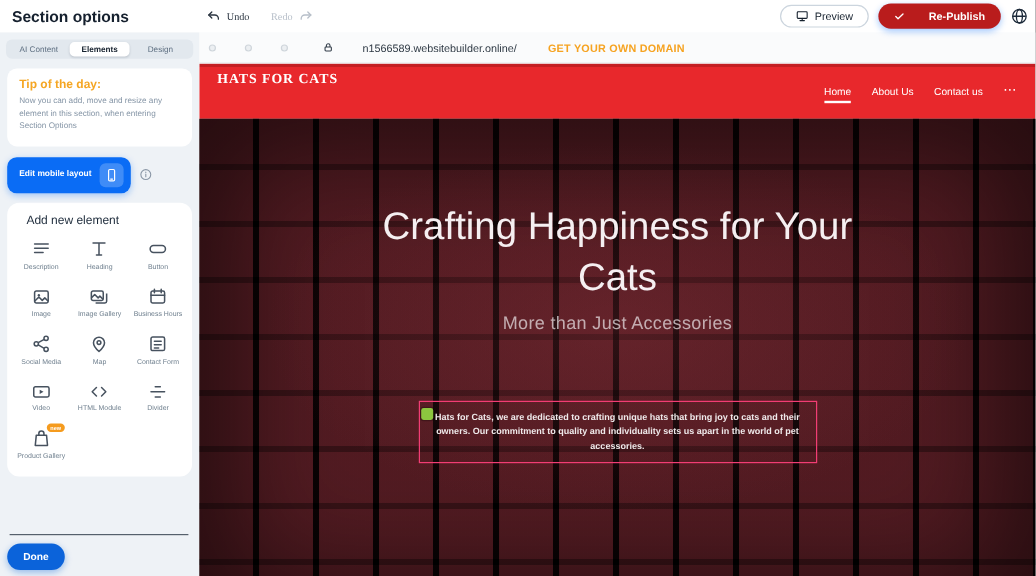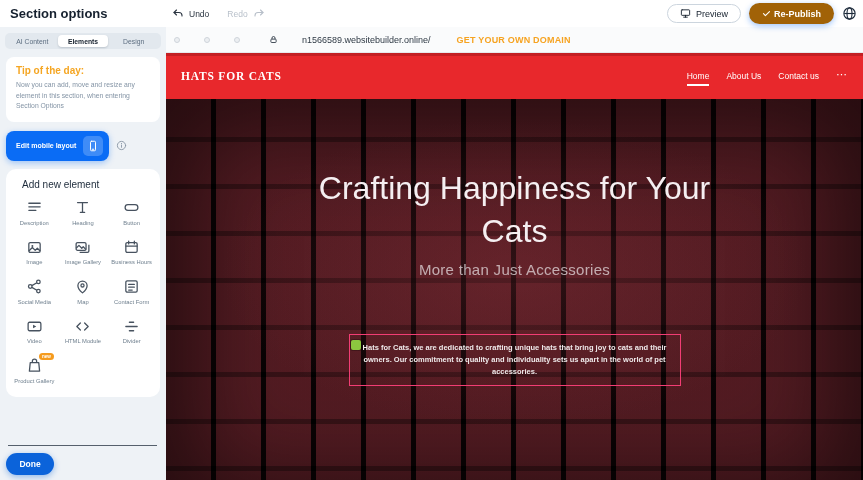--- a/index.html
+++ b/index.html
@@ -4,27 +4,27 @@
 <style>
   * { margin:0; padding:0; box-sizing:border-box; }
   html,body { width:863px; height:480px; overflow:hidden; }
   body { font-family:"Liberation Sans", sans-serif; background:#eef2f6; position:relative; color:#1c2a3a; }
 
   .ic { display:block; }
 
   
   .topbar { position:absolute; top:0; left:0; right:0; height:27px; background:#fff; display:flex; align-items:center; z-index:30; }
   .topbar-title { font-size:13px; font-weight:700; color:#15202e; margin-left:10px; }
-  .history { position:absolute; left:172px; top:0; height:27px; display:flex; align-items:center; gap:5px; }
+  .history { position:absolute; left:172px; top:0; height:27px; display:flex; align-items:center; gap:5px;font-family:Liberation Serif, serif; }
   .hist-label { font-size:8.5px; color:#2b3541; }
   .hist-label.disabled, .hist-icon.disabled { color:#b7bfc9; }
   .hist-icon { width:12px; height:12px; color:#2b3541; }
   .topbar-right { position:absolute; right:6px; top:0; height:27px; display:flex; align-items:center; gap:8px; }
   .preview-btn { display:flex; align-items:center; gap:5px; height:19px; padding:0 12px; background:#fff; border:1px solid #ccd5de; border-radius:11px; font-size:9px; color:#16212e; cursor:pointer; }
-  .republish-btn { display:flex; align-items:center; gap:3px; height:21px; padding:0 13px; background:#a16207; border:none; border-radius:12px; font-size:9px; font-weight:600; color:#fff; cursor:pointer; box-shadow:0 2px 6px rgba(10,108,245,.4); }
+  .republish-btn { display:flex; align-items:center; gap:20px; height:21px; padding:0 13px; background:#b91c1c; border:none; border-radius:12px; font-size:9px; font-weight:600; color:#fff; cursor:pointer; box-shadow:0 2px 6px rgba(10,108,245,.4); }
   .globe { width:15px; height:15px; color:#1c2a3a; cursor:pointer; }
 
   
   .sidebar { position:absolute; top:27px; left:0; bottom:0; width:166px; background:#eef2f6; z-index:20; }
   .tabs { margin:6px 5px 0 5px; background:#e2e8ee; border-radius:5px; padding:2px; display:flex; height:16px; }
   .tab { flex:1; display:flex; align-items:center; justify-content:center; font-size:6.8px; color:#5d6e80; border-radius:4px; cursor:pointer; }
   .tab.active { background:#fff; color:#16212e; font-weight:600; box-shadow:0 1px 2px rgba(20,35,55,.18); }
 
   .tip-card { margin:8px 6px 0 6px; background:#fff; border-radius:8px; padding:8px 10px 10px 10px; }
   .tip-title { color:#f5a623; font-size:10px; font-weight:700; }
@@ -51,21 +51,21 @@
   
   .main { position:absolute; top:27px; left:166px; right:0; bottom:0; background:#fff; }
   .browser-bar { height:26px; background:#fafbfc; border-bottom:1px solid #e7e9ec; display:flex; align-items:center; padding:0 8px;gap:20px; }
   .dot { width:6px; height:6px; border-radius:50%; border:1px solid #cfd5db; background:#eceff2; margin-right:4px; }
   .lock { width:9px; height:9px; color:#323d49; margin:0 4px 0 5px; }
   .url-text { font-size:9px; color:#2e3944; }
   .domain-cta { font-size:9px; font-weight:700; color:#f6a321; margin-left:6px; letter-spacing:.2px; cursor:pointer; }
 
   .viewport { position:relative; height:calc(100% - 26px); overflow:hidden; background:#fff; }
 
-  .site-header { height:46px; background:linear-gradient(#c41f23 0px, #c41f23 3px, #e8282c 3px); display:flex; padding:17px 15px; }
+  .site-header { height:46px; background:linear-gradient(#c41f23 0px, #c41f23 3px, #e8282c 3px); display:flex; padding:7px 15px; }
   .logo { font-family:"Liberation Serif", serif; font-size:11.5px; font-weight:700; color:#fff; letter-spacing:.8px; }
   .nav { margin-left:auto; display:flex; align-items:center; gap:17px; }
   .nav-link { font-size:8.5px; color:#fff; position:relative; padding:5px 0; cursor:pointer; }
   .nav-link.active::after { content:""; position:absolute; left:0; right:0; bottom:0; height:2px; background:#fff; }
   .nav-more { font-size:11px; color:#fff; cursor:pointer; letter-spacing:1px; padding-bottom:3px; }
 
   .hero { position:relative; height:414px; display:flex; flex-direction:column; align-items:center;
     background-color:#0d0608;
     background-image:
       radial-gradient(ellipse 62% 55% at 50% 42%, rgba(150,55,65,.28), rgba(0,0,0,0) 68%),

